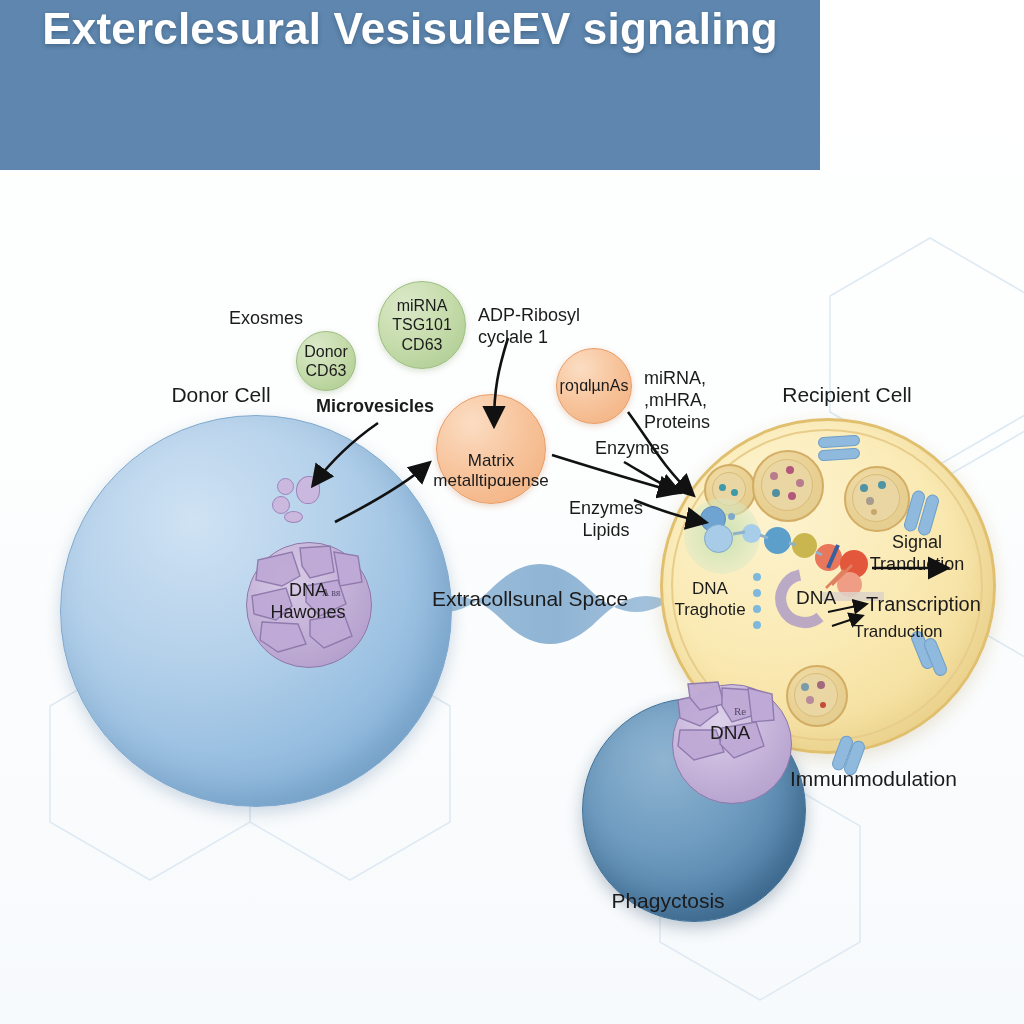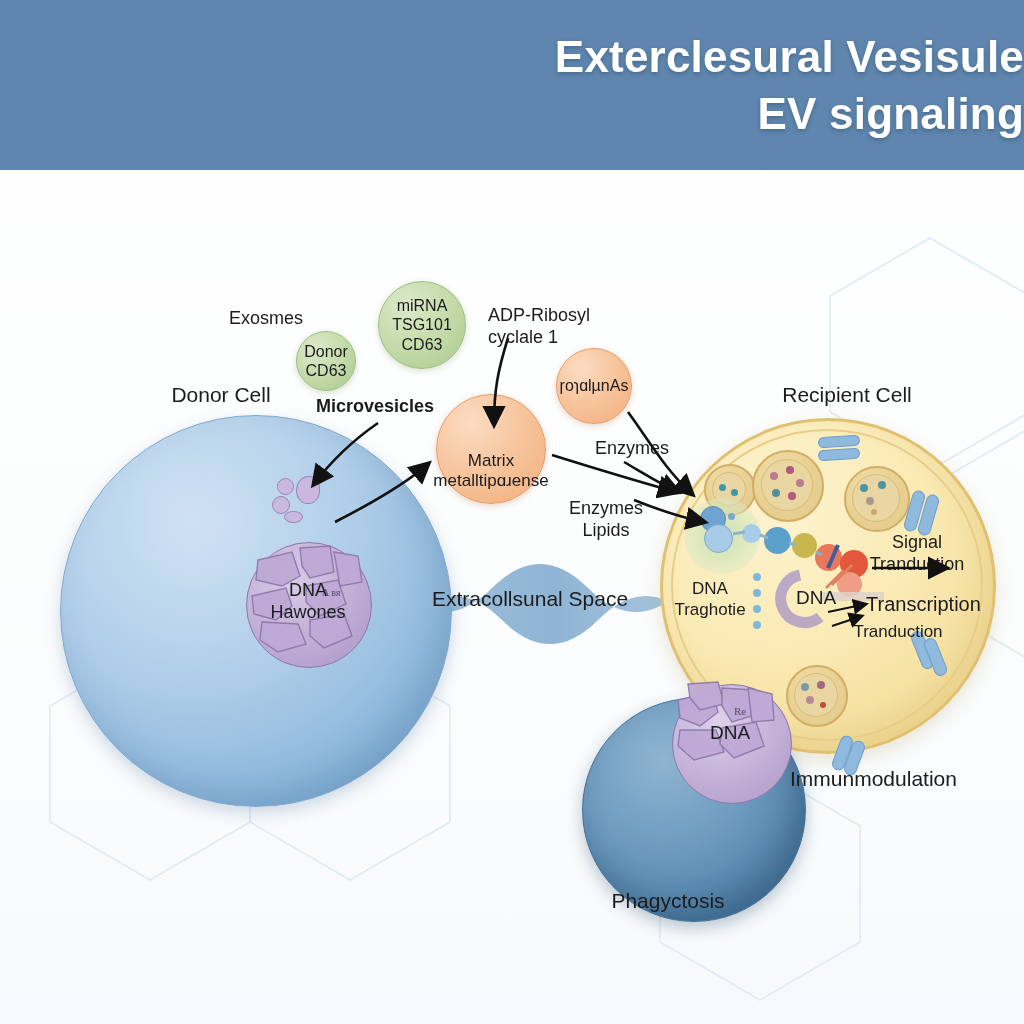--- a/index.html
+++ b/index.html
@@ -1,23 +1,23 @@
 <!DOCTYPE html>
 <html><head>
 <meta charset="utf-8">
 <style>
   html,body{margin:0;padding:0;background:#ffffff;}
   body{font-family:"Liberation Sans",sans-serif;}
   #stage{position:relative;width:1024px;height:1024px;overflow:hidden;
          background:linear-gradient(180deg,#ffffff 0%,#fdfefe 40%,#f7fafc 100%);}
 
   
-  #header{position:absolute;left:0;top:0;width:1024px;height:170px;
-          background:#5e86ae;display:flex;flex-direction:column;
-          align-items:flex-end;justify-content:center;}
+  #header{position:absolute;left:0;top:0;width:820px;height:170px;
+          background:#5e86ae;display:flex;flex-direction:row;
+          align-items:flex-start;justify-content:center;}
   #header .t-line{color:#ffffff;font-weight:bold;font-size:44px;
           line-height:1.30;letter-spacing:.2px;text-align:center;
           text-shadow:0 2px 4px rgba(20,40,60,.30);}
 
   
   .hexwrap{position:absolute;inset:0;pointer-events:none;}
   .lbl{position:absolute;color:#1b1b1b;font-size:18px;line-height:1.22;
        white-space:pre;text-align:center;}
   .lbl.big{font-size:21px;}
 
@@ -300,21 +300,24 @@
       <path d="M832,626 L862,616"></path>
     </g>
   </svg>
 
   <div class="lbl big" style="left:146px;top:382px;width:150px;">Donor Cell</div>
   <div class="lbl big" style="left:762px;top:382px;width:170px;">Recipient Cell</div>
   <div class="lbl big" style="left:578px;top:888px;width:180px;">Phagyctosis</div>
 
   <div class="lbl" style="left:206px;top:308px;width:120px;">Exosmes</div>
   <div class="lbl" style="left:316px;top:396px;width:118px;font-weight:bold;">Microvesicles</div>
-  <div class="lbl" style="left:488px;top:305px;width:128px;text-align:left;"><span>ADP-Ribosyl
+  <div class="lbl" style="left:478px;top:305px;width:128px;text-align:left;"><span>ADP-Ribosyl
 cyclale 1</span></div>
+  <div class="lbl" style="left:644px;top:368px;width:96px;text-align:left;"><span>miRNA,
+,mHRA,
+Proteins</span></div>
   <div class="lbl" style="left:592px;top:438px;width:80px;">Enzymes</div>
   <div class="lbl" style="left:566px;top:498px;width:80px;"><span>Enzymes
 Lipids</span></div>
   <div class="lbl big" style="left:432px;top:586px;width:196px;">Extracollsunal Space</div>
   <div class="lbl big" style="left:790px;top:766px;width:200px;text-align:left;">Immunmodulation</div>
 
 </div>
 
 </body></html>

